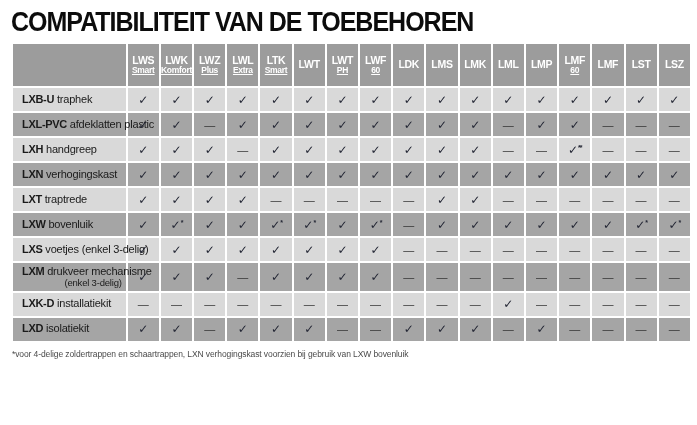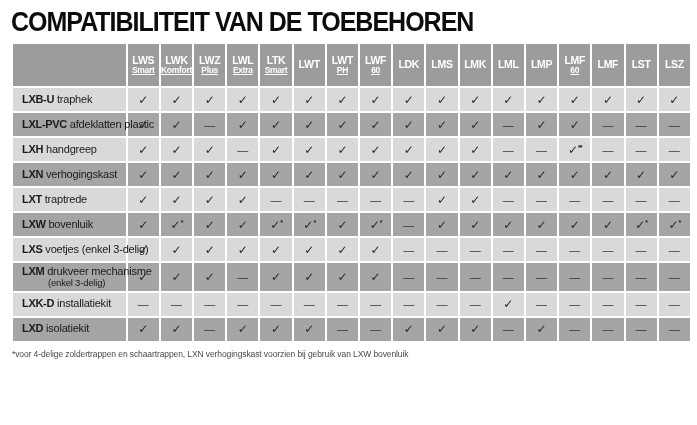--- a/index.html
+++ b/index.html
@@ -32,21 +32,21 @@
   thead th.datacol{width:31px;}
   tbody tr.light th,tbody tr.light td{background:#d9d9d9;}
   tbody tr.dark th,tbody tr.dark td{background:#a5a5a5;}
   tbody th.rowlabel{
     text-align:left;padding:3px 4px 3px 9px;
     font-size:11px;font-weight:normal;color:#1a1a1a;
     letter-spacing:-0.2px;line-height:1.05;white-space:nowrap;
     height:17px;
   }
   tbody th.rowlabel b{font-weight:bold;letter-spacing:-0.3px;}
-  tbody th.rowlabel .sub{font-size:9.5px;padding-left:26px;letter-spacing:-0.2px;}
+  tbody th.rowlabel .sub{font-size:9.5px;padding-left:26px;letter-spacing:-0.2px;text-align:right;}
   tbody td{text-align:center;height:17px;}
   td.check{color:#232634;font-size:12px;font-weight:bold;}
   td.check sup{font-size:7px;font-weight:bold;letter-spacing:-1px;vertical-align:4px;}
   td.dash{color:#333333;font-size:11px;}
   .footnotes{
     margin-top:6px;padding-left:1px;
     font-size:8.5px;color:#4a4a4a;line-height:1.35;
     letter-spacing:-0.1px;
   }
 </style>

